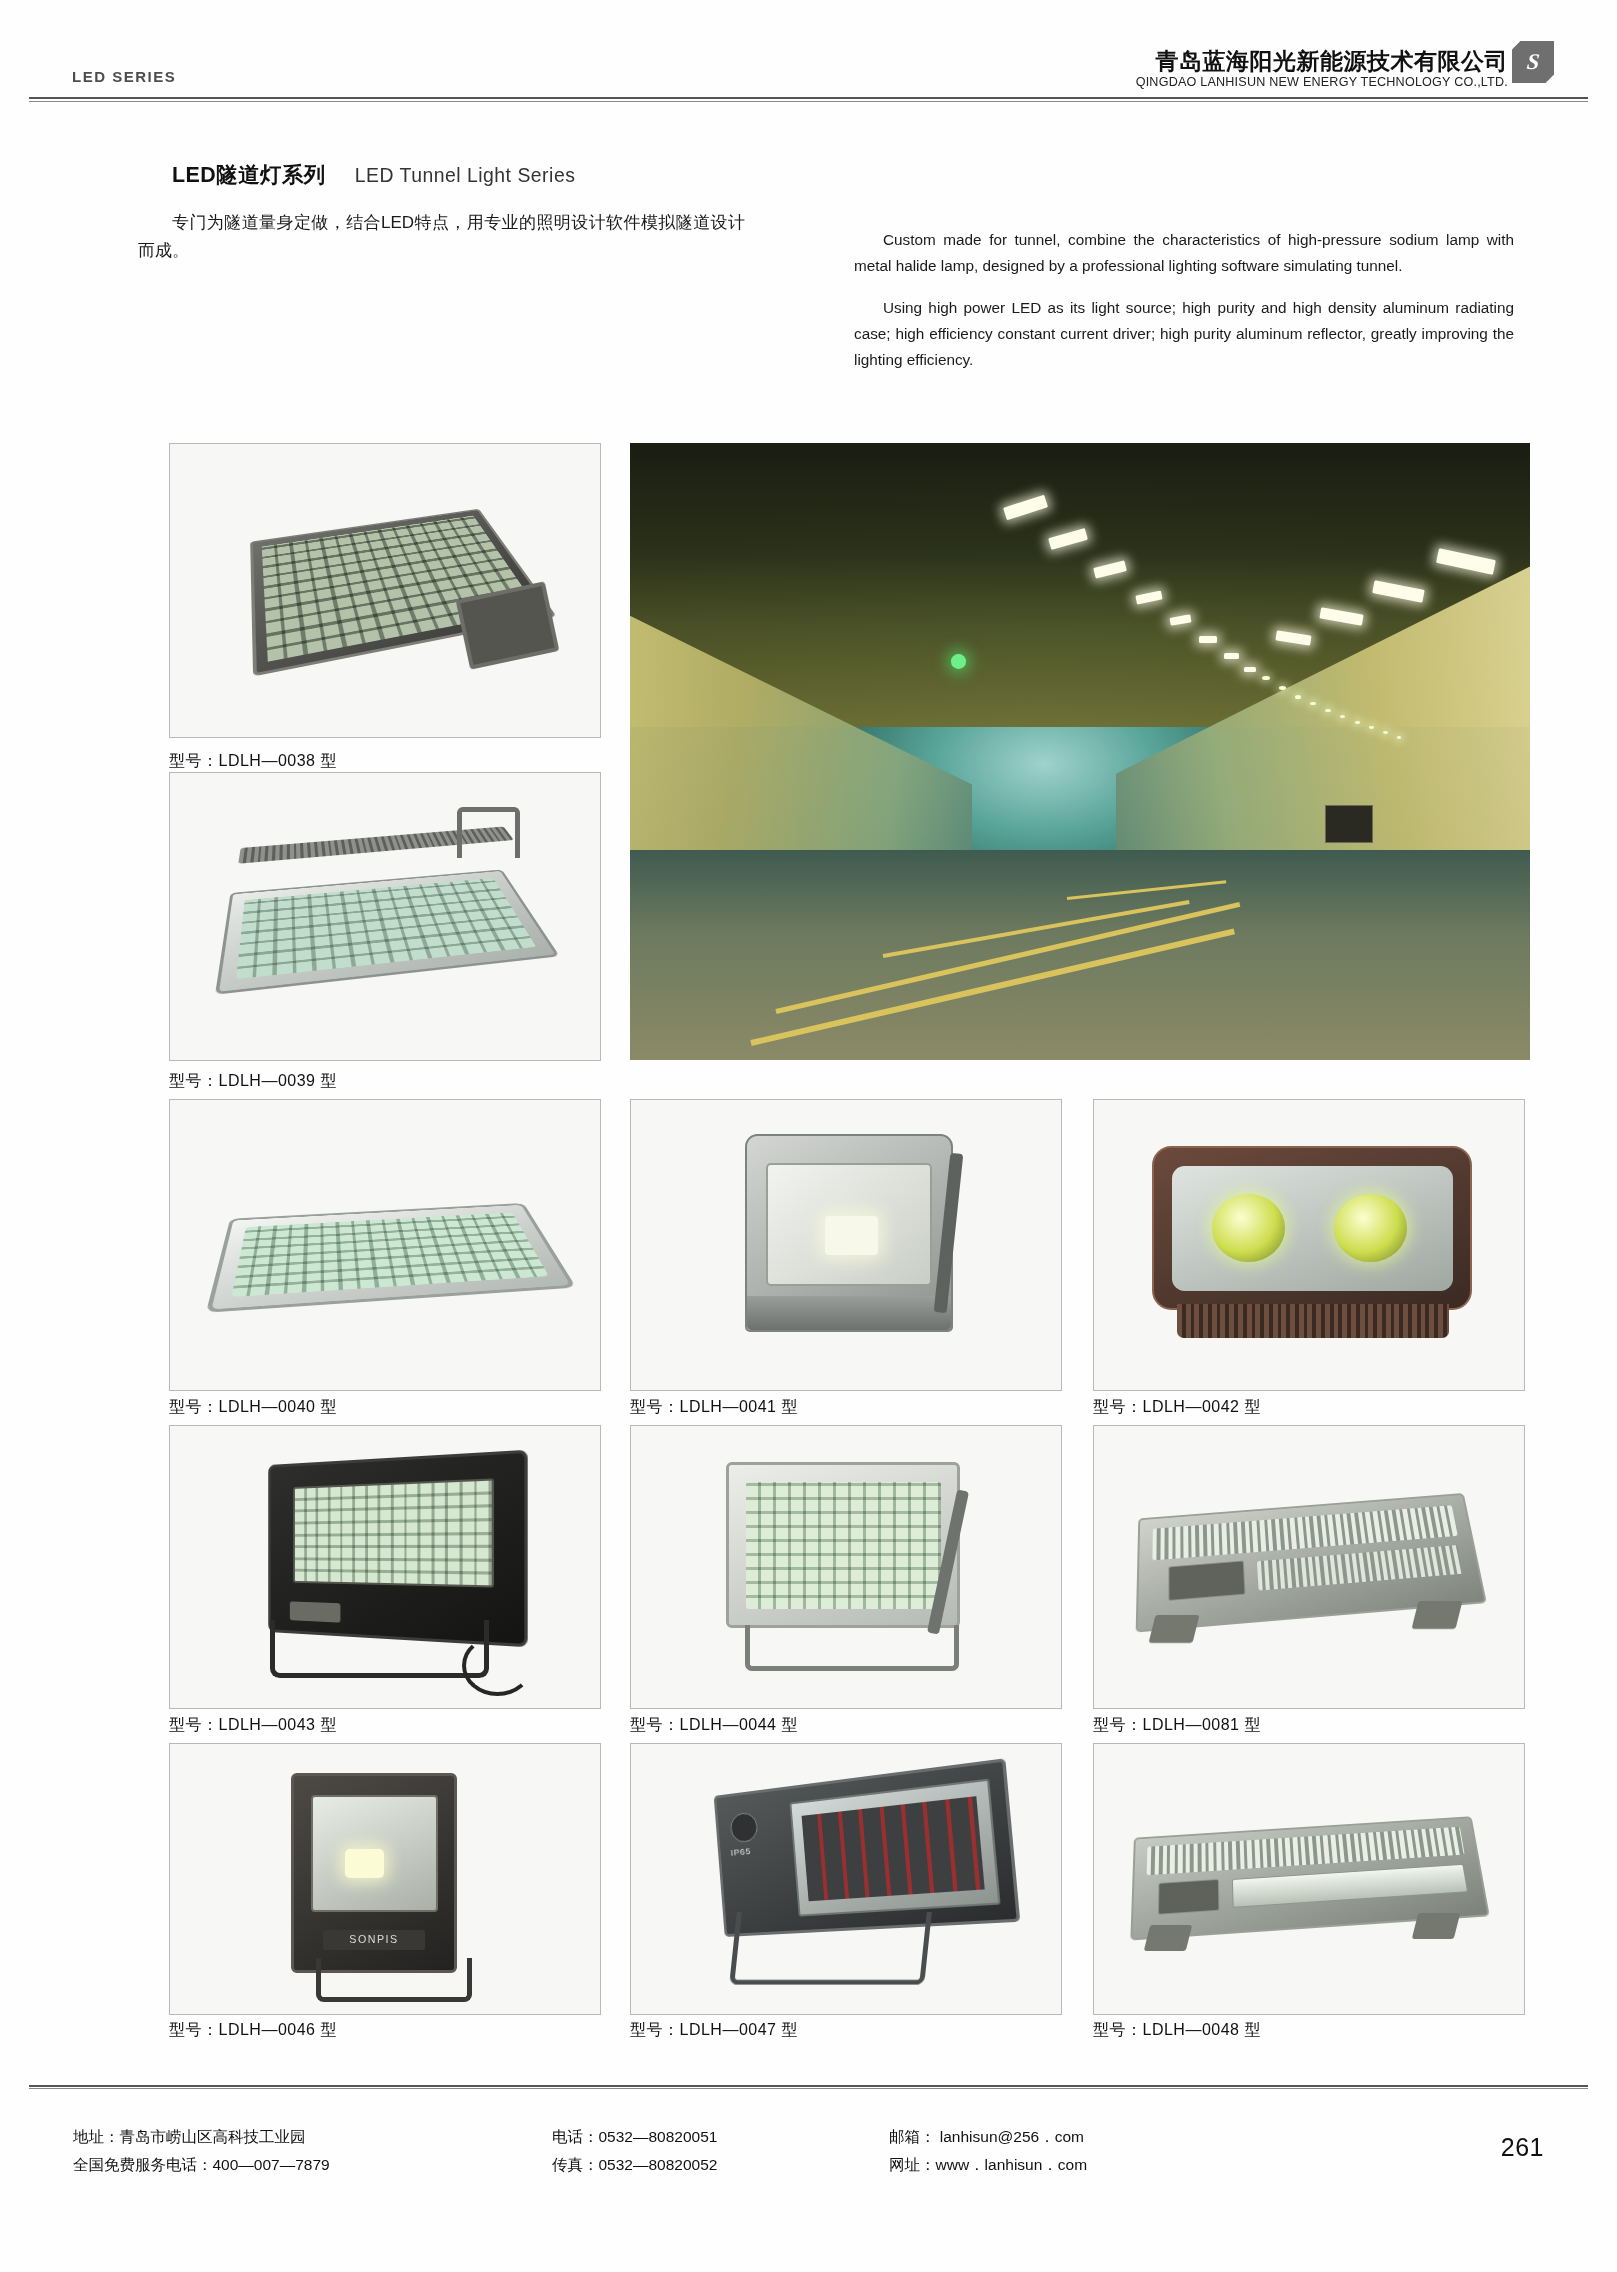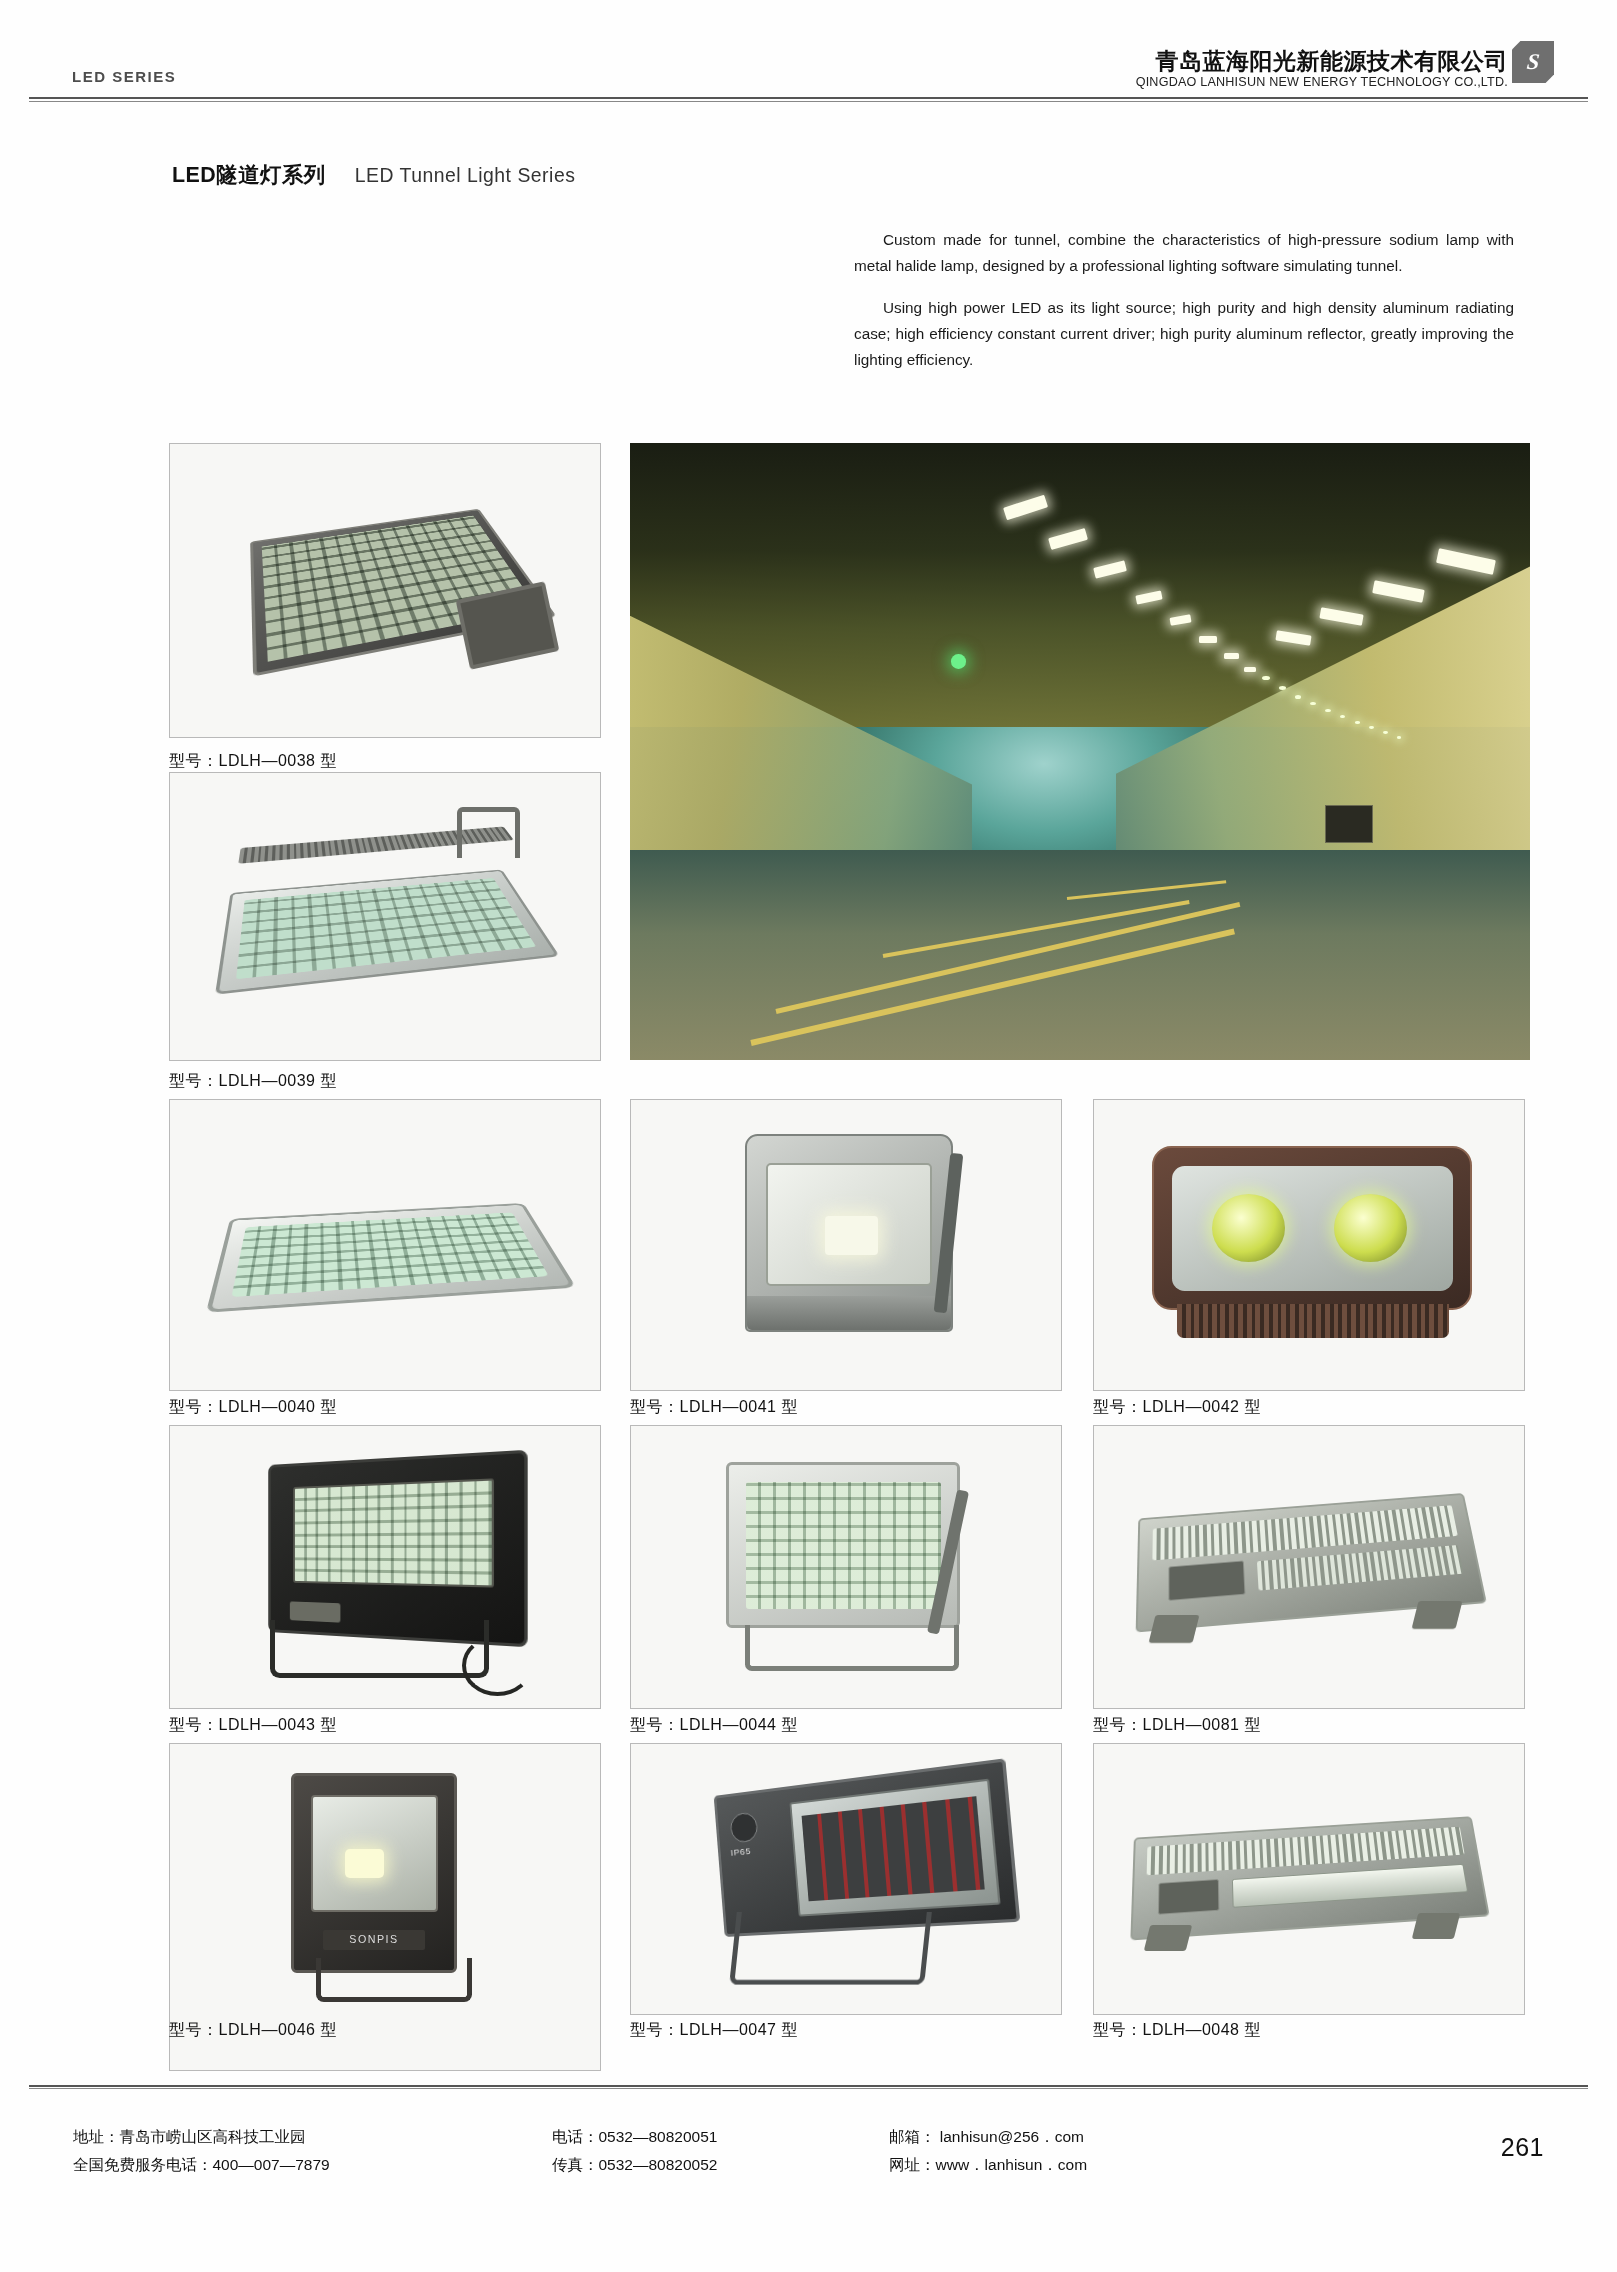--- a/index.html
+++ b/index.html
@@ -283,20 +283,21 @@
     <div class="header-rule"></div>
     <div class="header-rule2"></div>
   </div>
 
   <div class="title-row">
     <span class="title-cn">LED隧道灯系列</span>
     <span class="title-en">LED Tunnel Light Series</span>
   </div>
 
   <div class="intro-cn">
+    <p>专门为隧道量身定做，结合LED特点，用专业的照明设计软件模拟隧道设计而成。</p>
   </div>
   <div class="intro-en">
     <p>Custom made for tunnel, combine the characteristics of high-pressure sodium lamp with metal halide lamp, designed by a professional lighting software simulating tunnel.</p>
     <p>Using high power LED as its light source; high purity and high density aluminum radiating case; high efficiency constant current driver; high purity aluminum reflector, greatly improving the lighting efficiency.</p>
   </div>
 
   <div class="tunnel">
     <div class="tunnel-ceiling"></div>
     <div class="tunnel-wallL"></div>
     <div class="tunnel-wallR"></div>
@@ -403,21 +404,21 @@
     <div class="prod" style="left:44px; top:73px; width:335px; height:117px; background:linear-gradient(165deg,#cfd3cb,#7f847c); transform: perspective(583px) rotateX(22deg) rotateZ(-5deg); border:2.9px solid #9aa097; border-radius:4.9px;">
       <div style="position:absolute; left:12.6px; top:10.7px; right:12.6px; height:35px; background:repeating-linear-gradient(90deg,#e8eee4 0 4.4px,#8d968a 4.4px 7.8px); border-radius:2.4px;"></div>
       <div style="position:absolute; left:29px; top:54px; width:73px; height:34px; background:#5f635c; border:1.9px solid #8d918a; border-radius:2.4px;"></div>
       <div style="position:absolute; left:117px; top:56px; right:14.6px; height:31px; background:repeating-linear-gradient(90deg,#dfe6db 0 3.9px,#8e968b 3.9px 7.3px); border-radius:2.4px;"></div>
     </div>
     <div class="prod" style="left:58px; top:189px; width:44px; height:28px; background:#74786f; border-radius:2.9px; transform: skewX(-14deg);"></div>
     <div class="prod" style="left:321px; top:175px; width:44px; height:28px; background:#74786f; border-radius:2.9px; transform: skewX(-14deg);"></div>
   </div>
   <div class="caption" style="left:1093px; top:1715px;">型号：LDLH—0081 型</div>
 
-  <div class="cell" style="left:169px; top:1743px; width:432px; height:328px;">
+  <div class="cell" style="left:169px; top:1743px; width:432px; height:272px;">
     <div class="prod" style="left:121px; top:29px; width:160px; height:194px; background:linear-gradient(150deg,#4d4a46,#232220); border:3.9px solid #5b5853; border-radius:5.8px;">
       <div style="position:absolute; left:16.5px; top:19.4px; right:16.5px; bottom:58px; background:linear-gradient(155deg,#e8ece6,#aab0a6); border:2.9px solid #6f6d66; border-radius:3.9px;"></div>
       <div style="position:absolute; left:51px; top:73px; width:39px; height:29px; background:#fbfbd6; border-radius:4.9px; box-shadow:0 0 14.6px 4.9px rgba(250,250,200,.75);"></div>
       <div style="position:absolute; left:29px; bottom:20.4px; right:29px; height:19.4px; background:#3a3834; border-radius:1.9px; color:#ddd; font-size:10.7px; text-align:center; line-height:19.4px; letter-spacing:1.5px; font-family:'Liberation Sans',sans-serif;">SONPIS</div>
     </div>
     <div class="prod" style="left:146px; top:214px; width:146px; height:39px; border:5.8px solid #3a3835; border-top:none; border-radius:0 0 7.8px 7.8px;"></div>
   </div>
   <div class="caption" style="left:169px; top:2020px;">型号：LDLH—0046 型</div>
 
   <div class="cell" style="left:630px; top:1743px; width:432px; height:272px;">

